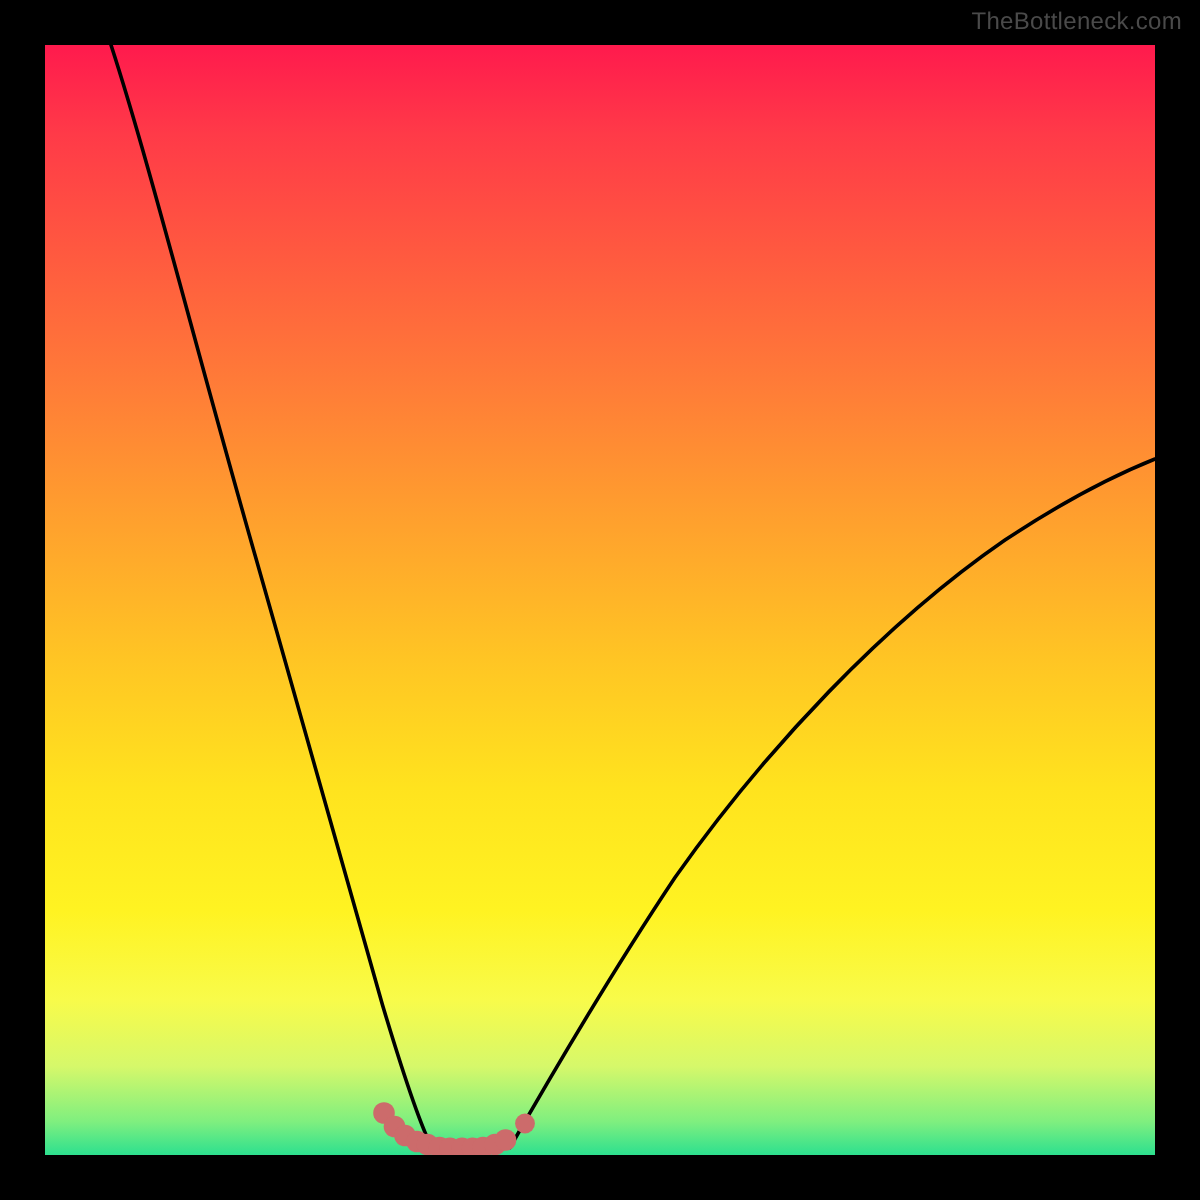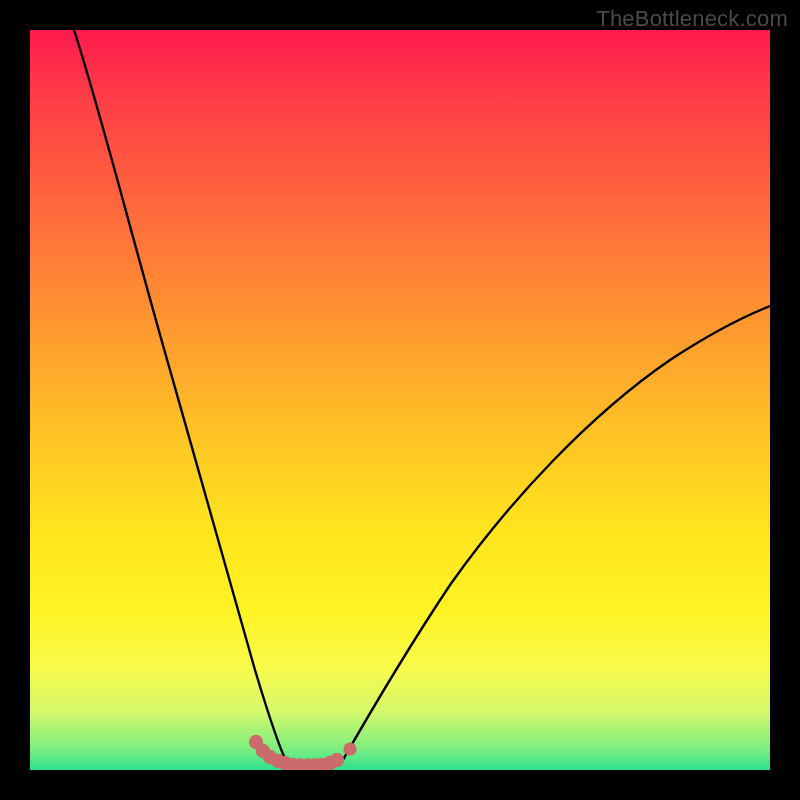--- a/index.html
+++ b/index.html
@@ -45,21 +45,21 @@
       #d6f86a 92%,
       #7fef7f 97%,
       #2de08f 100%
     );
   }
   .watermark {
     position: absolute;
     top: 6px;
     right: 12px;
     color: #4a4a4a;
-    font-size: 22px;
+    font-size: 16px;
     font-weight: 500;
     letter-spacing: 0.2px;
     user-select: none;
   }
   svg.curves {
     position: absolute;
     inset: 0;
   }
 </style>
 </head>

